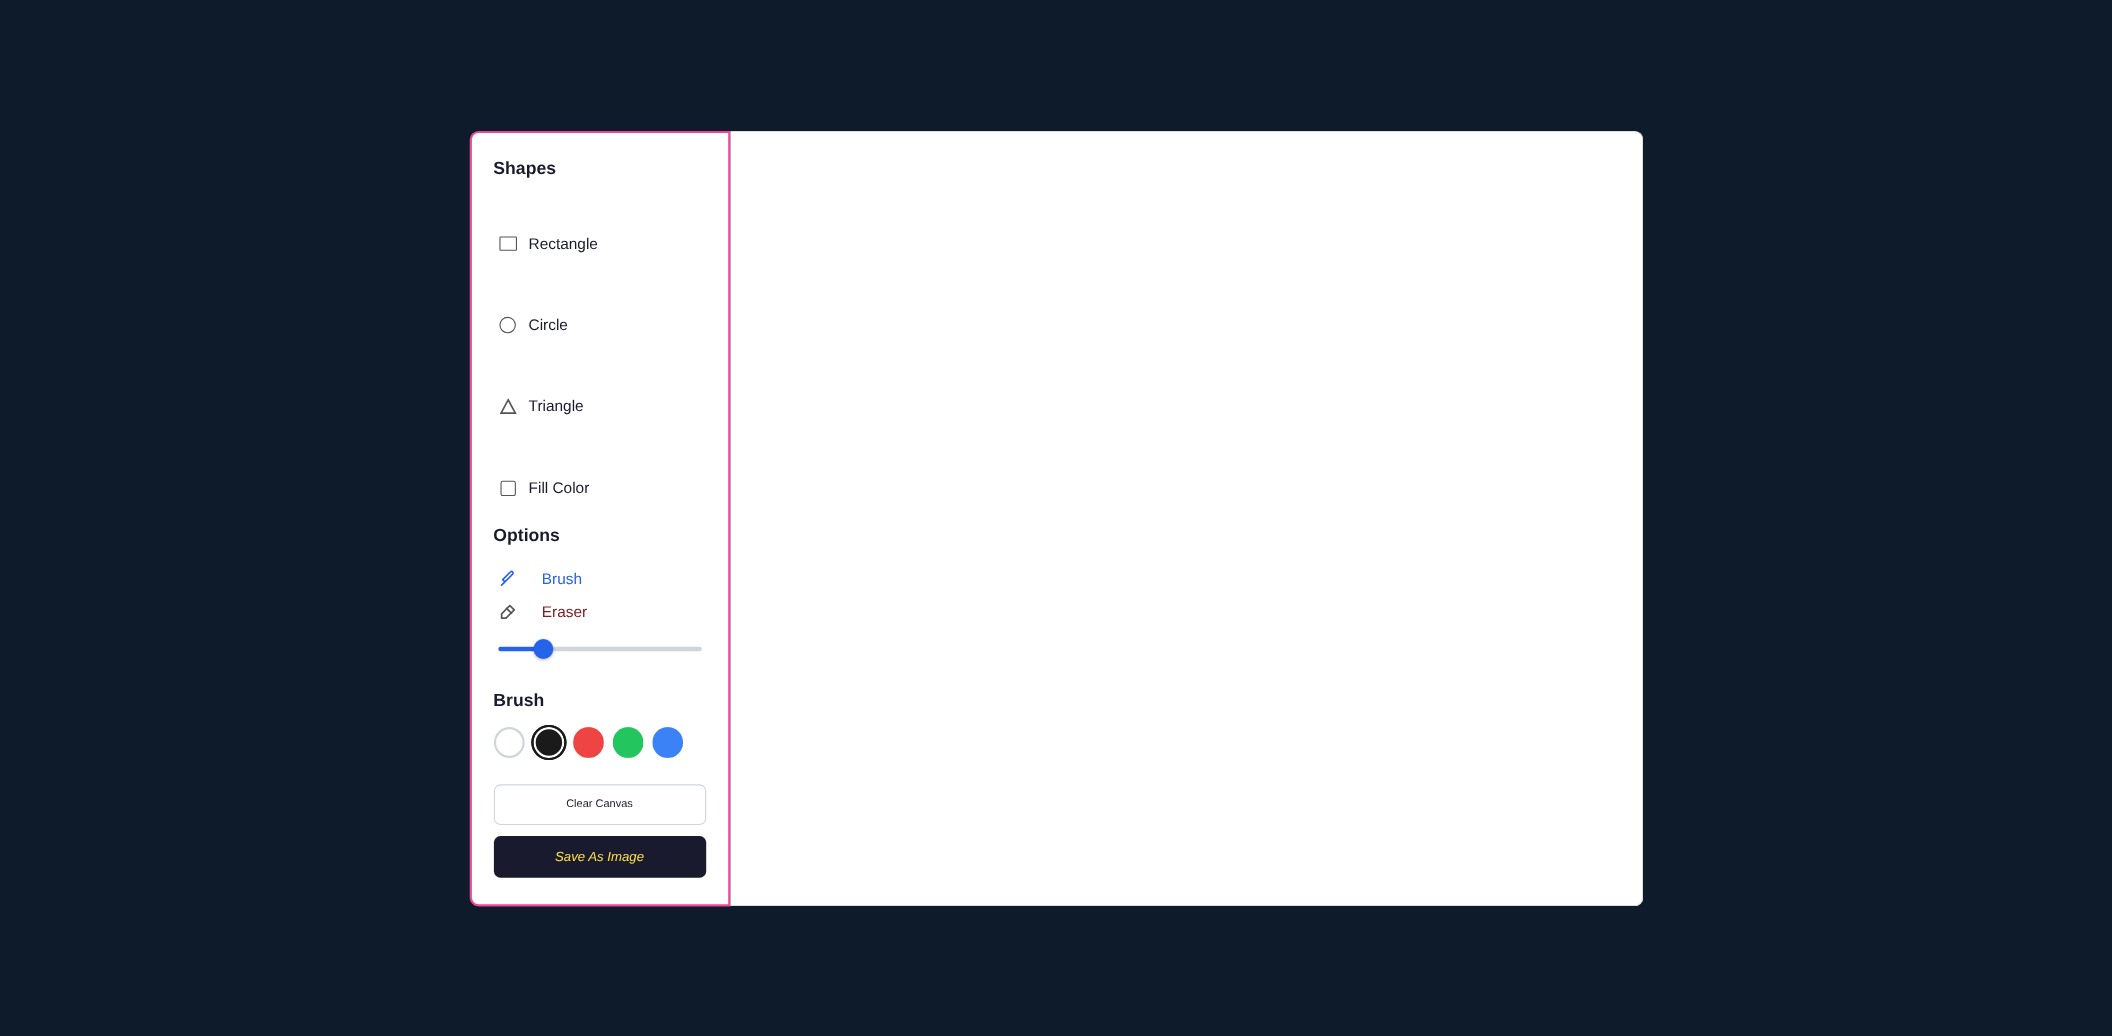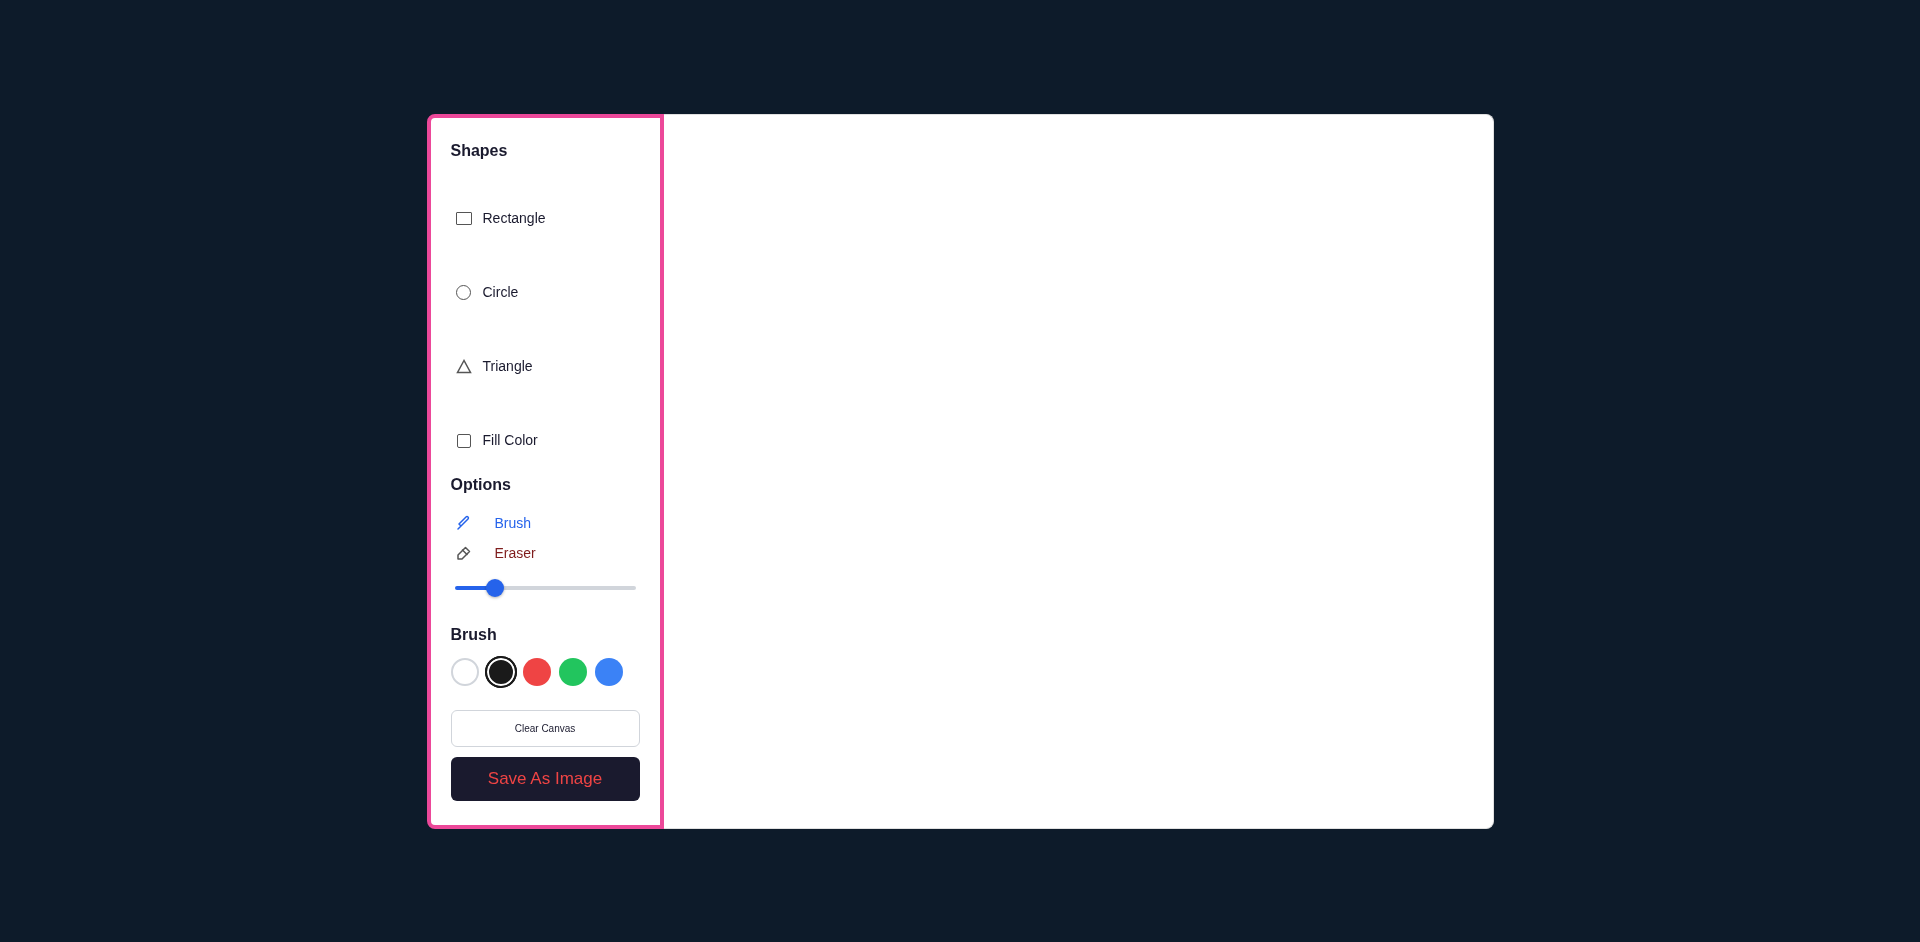--- a/index.html
+++ b/index.html
@@ -20,21 +20,21 @@
 
     .main-container {
       display: flex;
       gap: 0;
       align-items: stretch;
       margin: 0 auto;
     }
 
     .sidebar {
       background: #ffffff;
-      border: 4px solid #ec4899;
+      border: 2px solid #ec4899;
       border-radius: 8px 0 0 8px;
       width: 237px;
       padding: 24px 20px;
       display: flex;
       flex-direction: column;
       gap: 0;
     }
 
     .canvas-area {
       background: #ffffff;
@@ -193,24 +193,25 @@
       margin-bottom: 10px;
       font-weight: 400;
     }
 
     .btn-save {
       width: 100%;
       padding: 12px;
       background: #1a1a2e;
       border: none;
       border-radius: 6px;
-      font-size: 17px;
-      color: #ef4444;
+      font-size: 12px;
+      color: #fde047;
       cursor: pointer;
       font-weight: 500;
+      font-style: italic;
     }
 
     
     .rect-outline {
       width: 16px;
       height: 13px;
       border: 1.5px solid #555;
       border-radius: 1px;
     }
 

